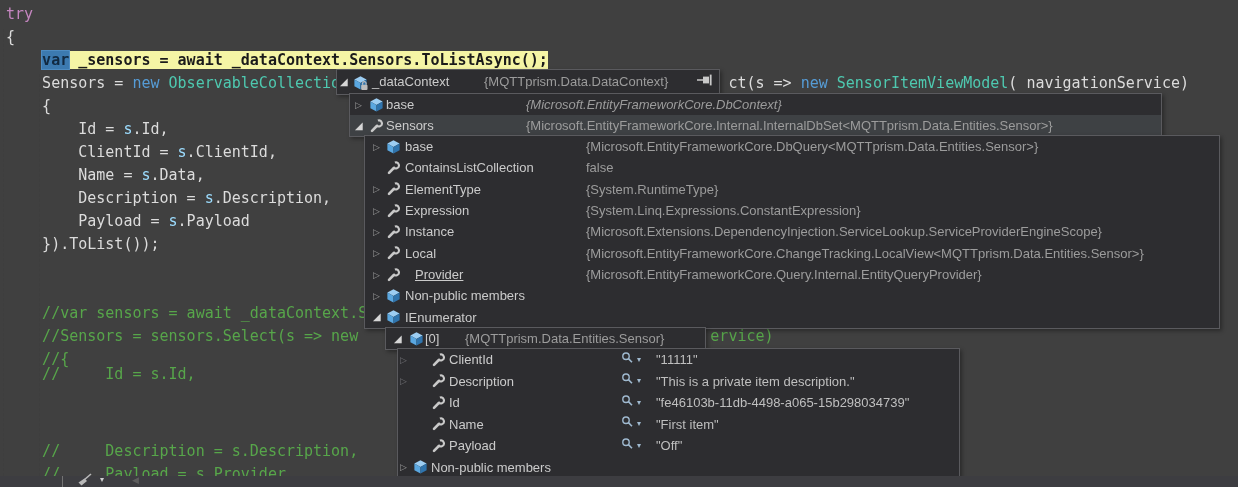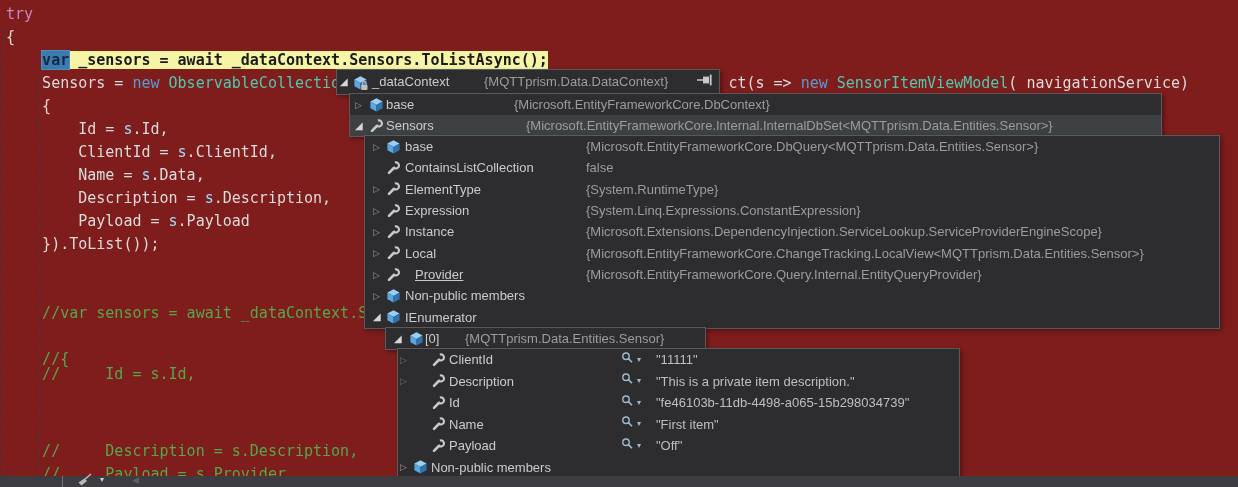--- a/index.html
+++ b/index.html
@@ -1,16 +1,16 @@
 <!DOCTYPE html>
 <html><head>
 <meta charset="utf-8">
 <style>
   html,body{margin:0;padding:0;background:#151515}
-  #screen{position:relative;width:1238px;height:487px;background:#7f1d1d;overflow:hidden;
+  #screen{position:relative;width:1238px;height:487px;background:#404040;overflow:hidden;
           font-family:"Liberation Sans",sans-serif}
   
   .code-layer{position:absolute;inset:0}
   .code-line{position:absolute;left:0;width:100%;height:23px;line-height:23px;
              font-family:"DejaVu Sans Mono",monospace;font-size:15px;white-space:pre}
   .seg{position:absolute;top:0;white-space:pre}
   .t-ctrl{color:#c586c0}.t-kw{color:#569cd6}.t-type{color:#4ec9b0}
   .t-plain{color:#dcdcdc}.t-comment{color:#57a64a}.t-param{color:#9cdcfe}
   .t-dark{color:#1b1b1b}
   .b-hl{background:#f5f5a5}
@@ -52,20 +52,21 @@
       <div class="code-line" style="top: 95px;"><span class="seg" style="left: 42.12px;"><span class="t-plain">{</span></span></div>
       <div class="code-line" style="top: 118px;"><span class="seg" style="left: 78.24px;"><span class="t-plain">Id = </span><span class="t-param">s</span><span class="t-plain">.Id,</span></span></div>
       <div class="code-line" style="top: 141px;"><span class="seg" style="left: 78.24px;"><span class="t-plain">ClientId = </span><span class="t-param">s</span><span class="t-plain">.ClientId,</span></span></div>
       <div class="code-line" style="top: 164px;"><span class="seg" style="left: 78.24px;"><span class="t-plain">Name = </span><span class="t-param">s</span><span class="t-plain">.Data,</span></span></div>
       <div class="code-line" style="top: 187px;"><span class="seg" style="left: 78.24px;"><span class="t-plain">Description = </span><span class="t-param">s</span><span class="t-plain">.Description,</span></span></div>
       <div class="code-line" style="top: 210px;"><span class="seg" style="left: 78.24px;"><span class="t-plain">Payload = </span><span class="t-param">s</span><span class="t-plain">.Payload</span></span></div>
       <div class="code-line" style="top: 233px;"><span class="seg" style="left: 42.12px;"><span class="t-plain">}).ToList());</span></span></div>
       <div class="code-line" style="top: 256px;"></div>
       <div class="code-line" style="top: 279px;"></div>
       <div class="code-line" style="top: 302px;"><span class="seg" style="left: 42.12px;"><span class="t-comment">//var sensors = await _dataContext.Sensors.ToListAsync();</span></span></div>
+      <div class="code-line" style="top: 325px;"><span class="seg" style="left: 42.12px;"><span class="t-comment">//Sensors = sensors.Select(s =&gt; new </span></span><span class="seg" style="left: 710.34px;"><span class="t-comment">ervice)</span></span></div>
       <div class="code-line" style="top: 348px;"><span class="seg" style="left: 42.12px;"><span class="t-comment">//{</span></span></div>
       <div class="code-line" style="top: 363px;"><span class="seg" style="left: 42.12px;"><span class="t-comment">//     Id = s.Id,</span></span></div>
       <div class="code-line" style="top: 440px;"><span class="seg" style="left: 42.12px;"><span class="t-comment">//     Description = s.Description,</span></span></div>
       <div class="code-line" style="top: 463px;"><span class="seg" style="left: 42.12px;"><span class="t-comment">//     Payload = s.Provider</span></span></div>
     </div>
   <div id="tipLayer">
       <div class="dtwin" style="left: 336px; top: 69px; width: 384px; height: 26px;">
         <div class="dt-row" style="top: 0px; height: 24px; line-height: 24px;">
           <span class="dt-arrow exp" style="left: 3px;">◢</span>
           <span class="dt-icon" style="left: 16px;"><svg width="15" height="15" viewBox="0 0 15 15">
@@ -86,21 +87,21 @@
       </div>
       <div class="dtwin" style="left: 349px; top: 93px; width: 813px; height: 44px;">
         <div class="dt-row" style="top: 0px; height: 21px; line-height: 21px;">
           <span class="dt-arrow" style="left: 5px;">▷</span>
           <span class="dt-icon" style="left: 19px;"><svg width="15" height="15" viewBox="0 0 15 15">
 <polygon points="7.5,0.8 13.6,4.1 7.5,7.4 1.4,4.1" fill="#9ccdf2"></polygon>
 <polygon points="1.4,4.1 7.5,7.4 7.5,14 1.4,10.7" fill="#5aa7e0"></polygon>
 <polygon points="13.6,4.1 7.5,7.4 7.5,14 13.6,10.7" fill="#2f74ad"></polygon>
             </svg></span>
           <span class="dt-label" style="left: 36px;">base</span>
-          <span class="dt-value" style="left: 164px;">{Microsoft.EntityFrameworkCore.DbContext}</span>
+          <span class="dt-value" style="left: 176px; font-style: italic;">{Microsoft.EntityFrameworkCore.DbContext}</span>
         </div>
         <div class="dt-row dt-sel" style="top: 21px; height: 21px; line-height: 21px;">
           <span class="dt-arrow exp" style="left: 5px;">◢</span>
           <span class="dt-icon" style="left: 19px;"><svg width="15" height="15" viewBox="0 0 15 15">
 <line x1="3" y1="12.3" x2="7.8" y2="7.5" stroke="#c9c9c9" stroke-width="2.6" stroke-linecap="round"></line>
 <circle cx="9.9" cy="4.9" r="3" fill="none" stroke="#c9c9c9" stroke-width="2.1" stroke-dasharray="12.8 6" transform="rotate(250 9.9 4.9)"></circle>
             </svg></span>
           <span class="dt-label" style="left: 36px;">Sensors</span>
           <span class="dt-value" style="left: 176px;">{Microsoft.EntityFrameworkCore.Internal.InternalDbSet&lt;MQTTprism.Data.Entities.Sensor&gt;}</span>
         </div>

